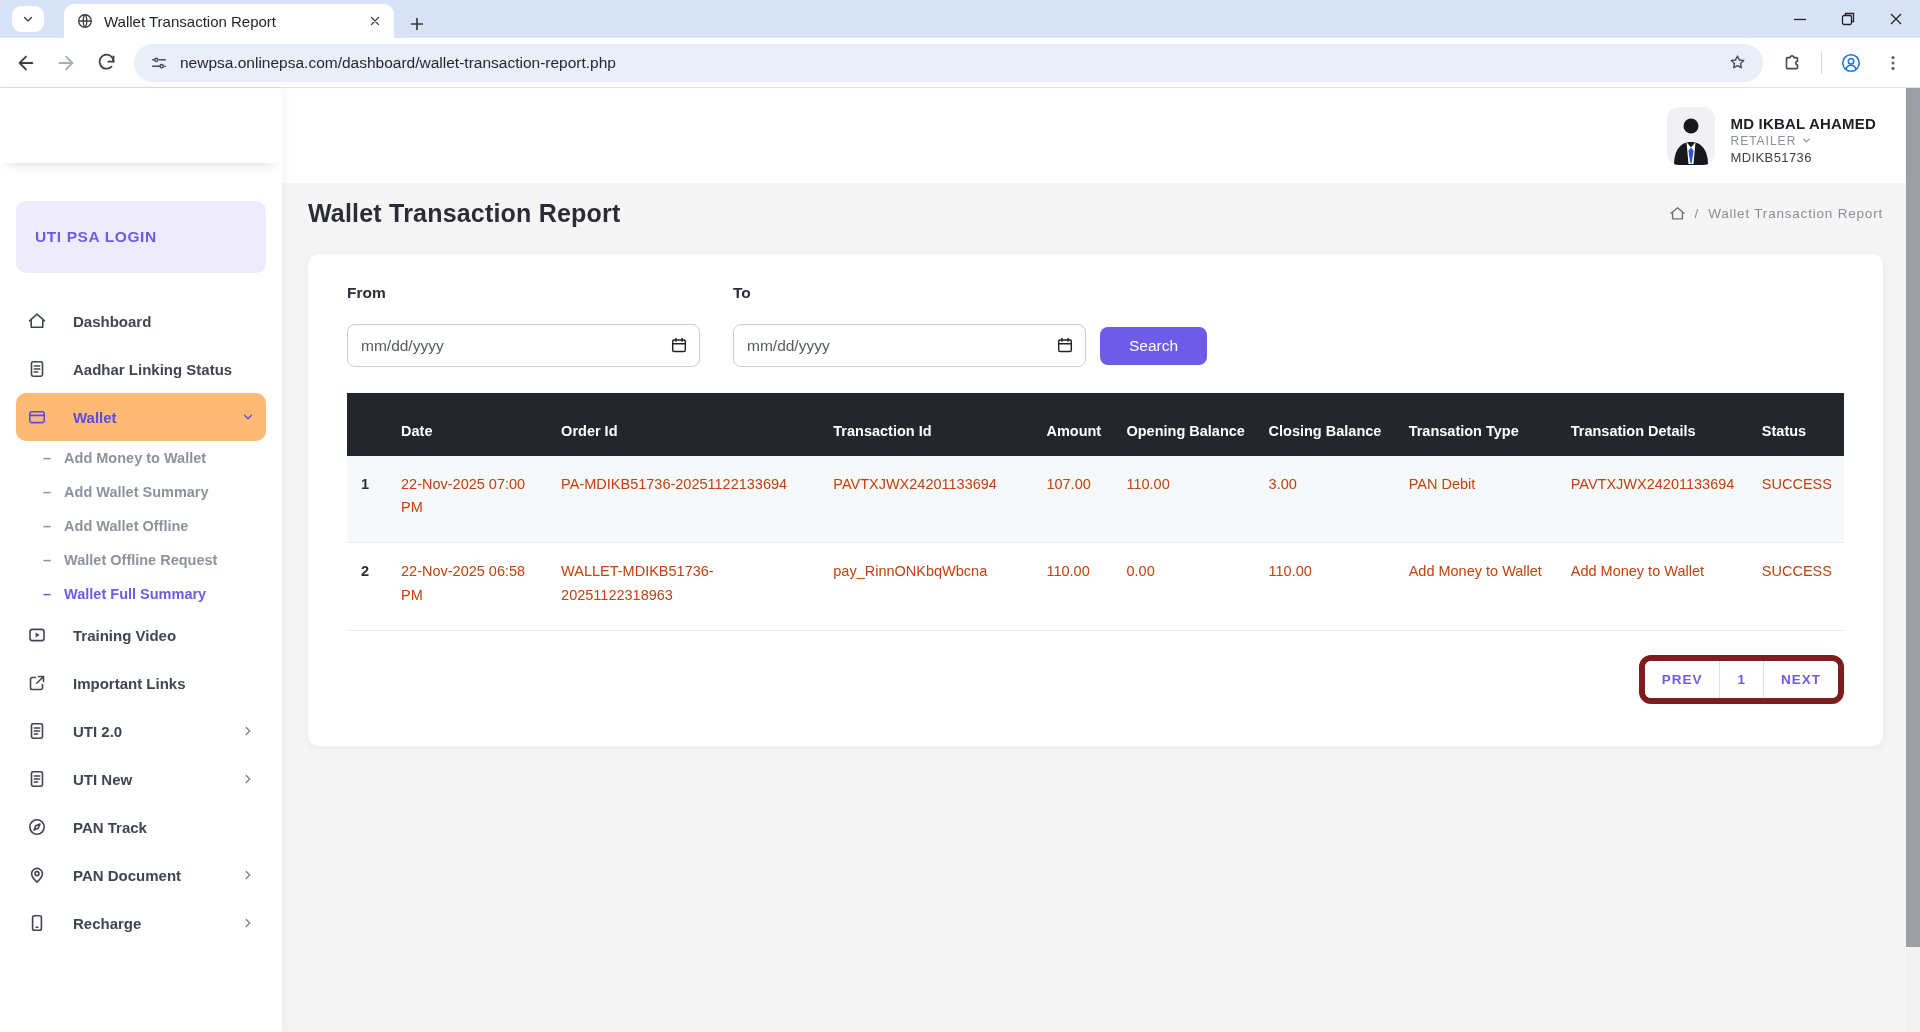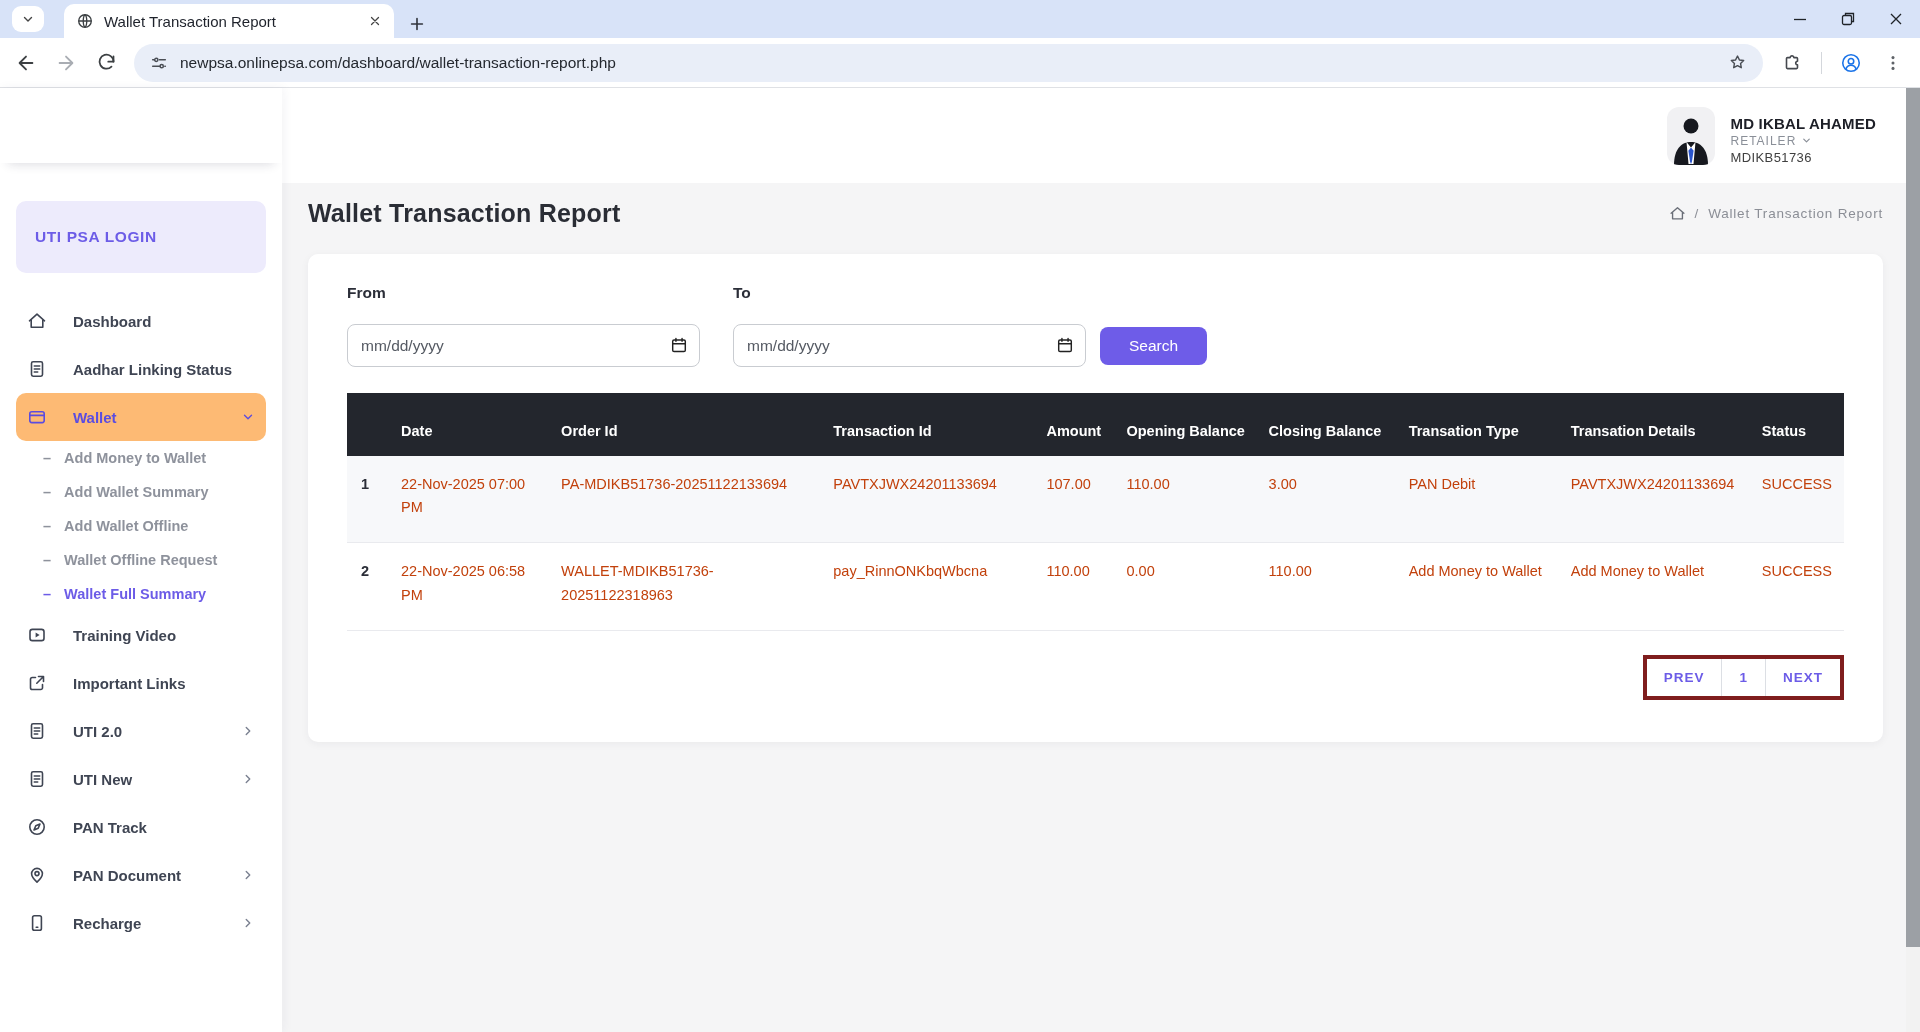--- a/index.html
+++ b/index.html
@@ -85,21 +85,21 @@
   table.report { width:100%; border-collapse:collapse; table-layout:fixed; margin-top:26px; }
   .report thead th { background:#23262d; color:#fff; font-size:14.5px; font-weight:bold; text-align:left;
     padding:12px 10px 14px; vertical-align:bottom; line-height:1.35; height:63px; }
   .report thead th:first-child { padding-left:14px; }
   .report tbody td { font-size:14.5px; color:#c2410c; padding:17px 10px 23px; vertical-align:top; line-height:1.6; }
   .report tbody td:first-child { font-weight:bold; color:#2b2e38; padding-left:14px; }
   .report tbody tr { border-bottom:1px solid #e9eaee; }
   .report tbody tr.striped { background:#f7f8fa; }
 
   .pagination { display:flex; justify-content:flex-end; margin-top:24px; }
-  .page-group { display:flex; border:4px solid #7f1d1d; border-radius:0; overflow:hidden; }
+  .page-group { display:flex; border:6px solid #7f1d1d; border-radius:12px; overflow:hidden; }
   .page-btn { padding:11px 17px; font-size:13.5px; font-weight:bold; letter-spacing:1px; color:#6c5ce7;
     background:#fff; cursor:pointer; }
   .page-btn + .page-btn { border-left:1px solid #dcdfe4; }
 
   .scrollbar { position:absolute; right:0; top:0; width:14px; height:100%; background:#f2f2f2; z-index:5; }
   .scroll-thumb { position:absolute; right:0; top:0; width:14px; height:91%; background:#9ca0a5; }
 </style>
 </head>
 <body>
 

